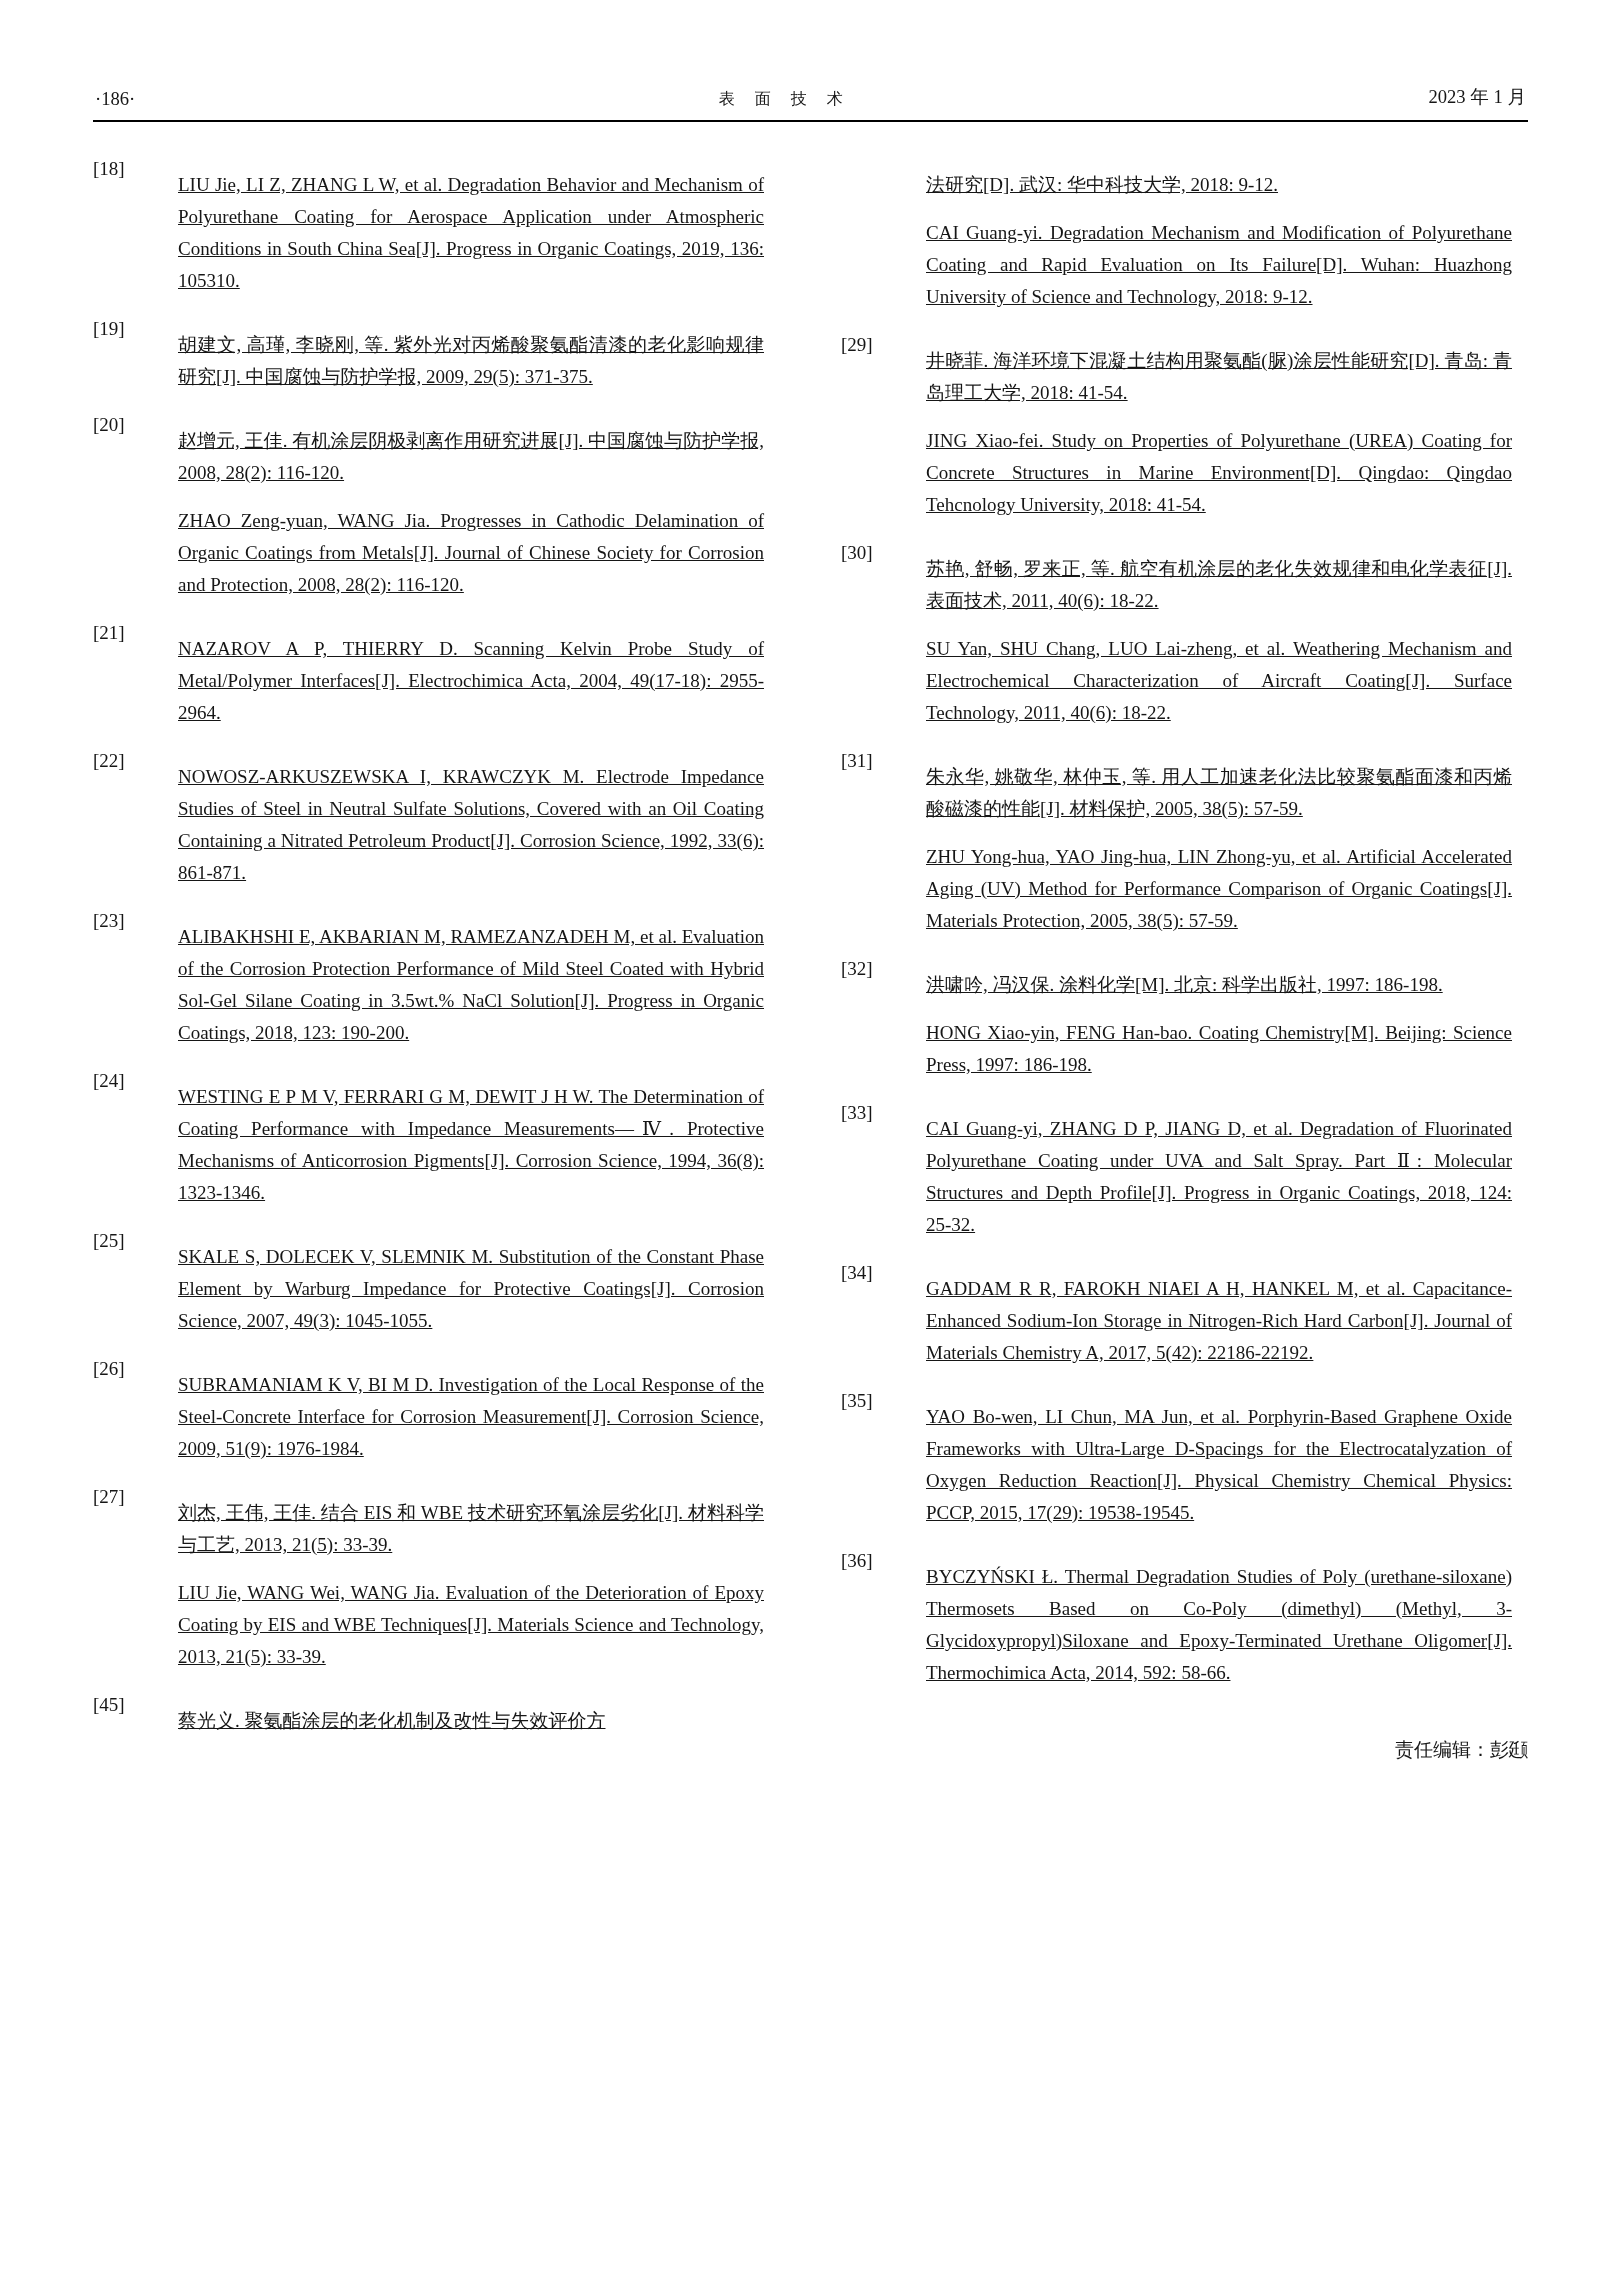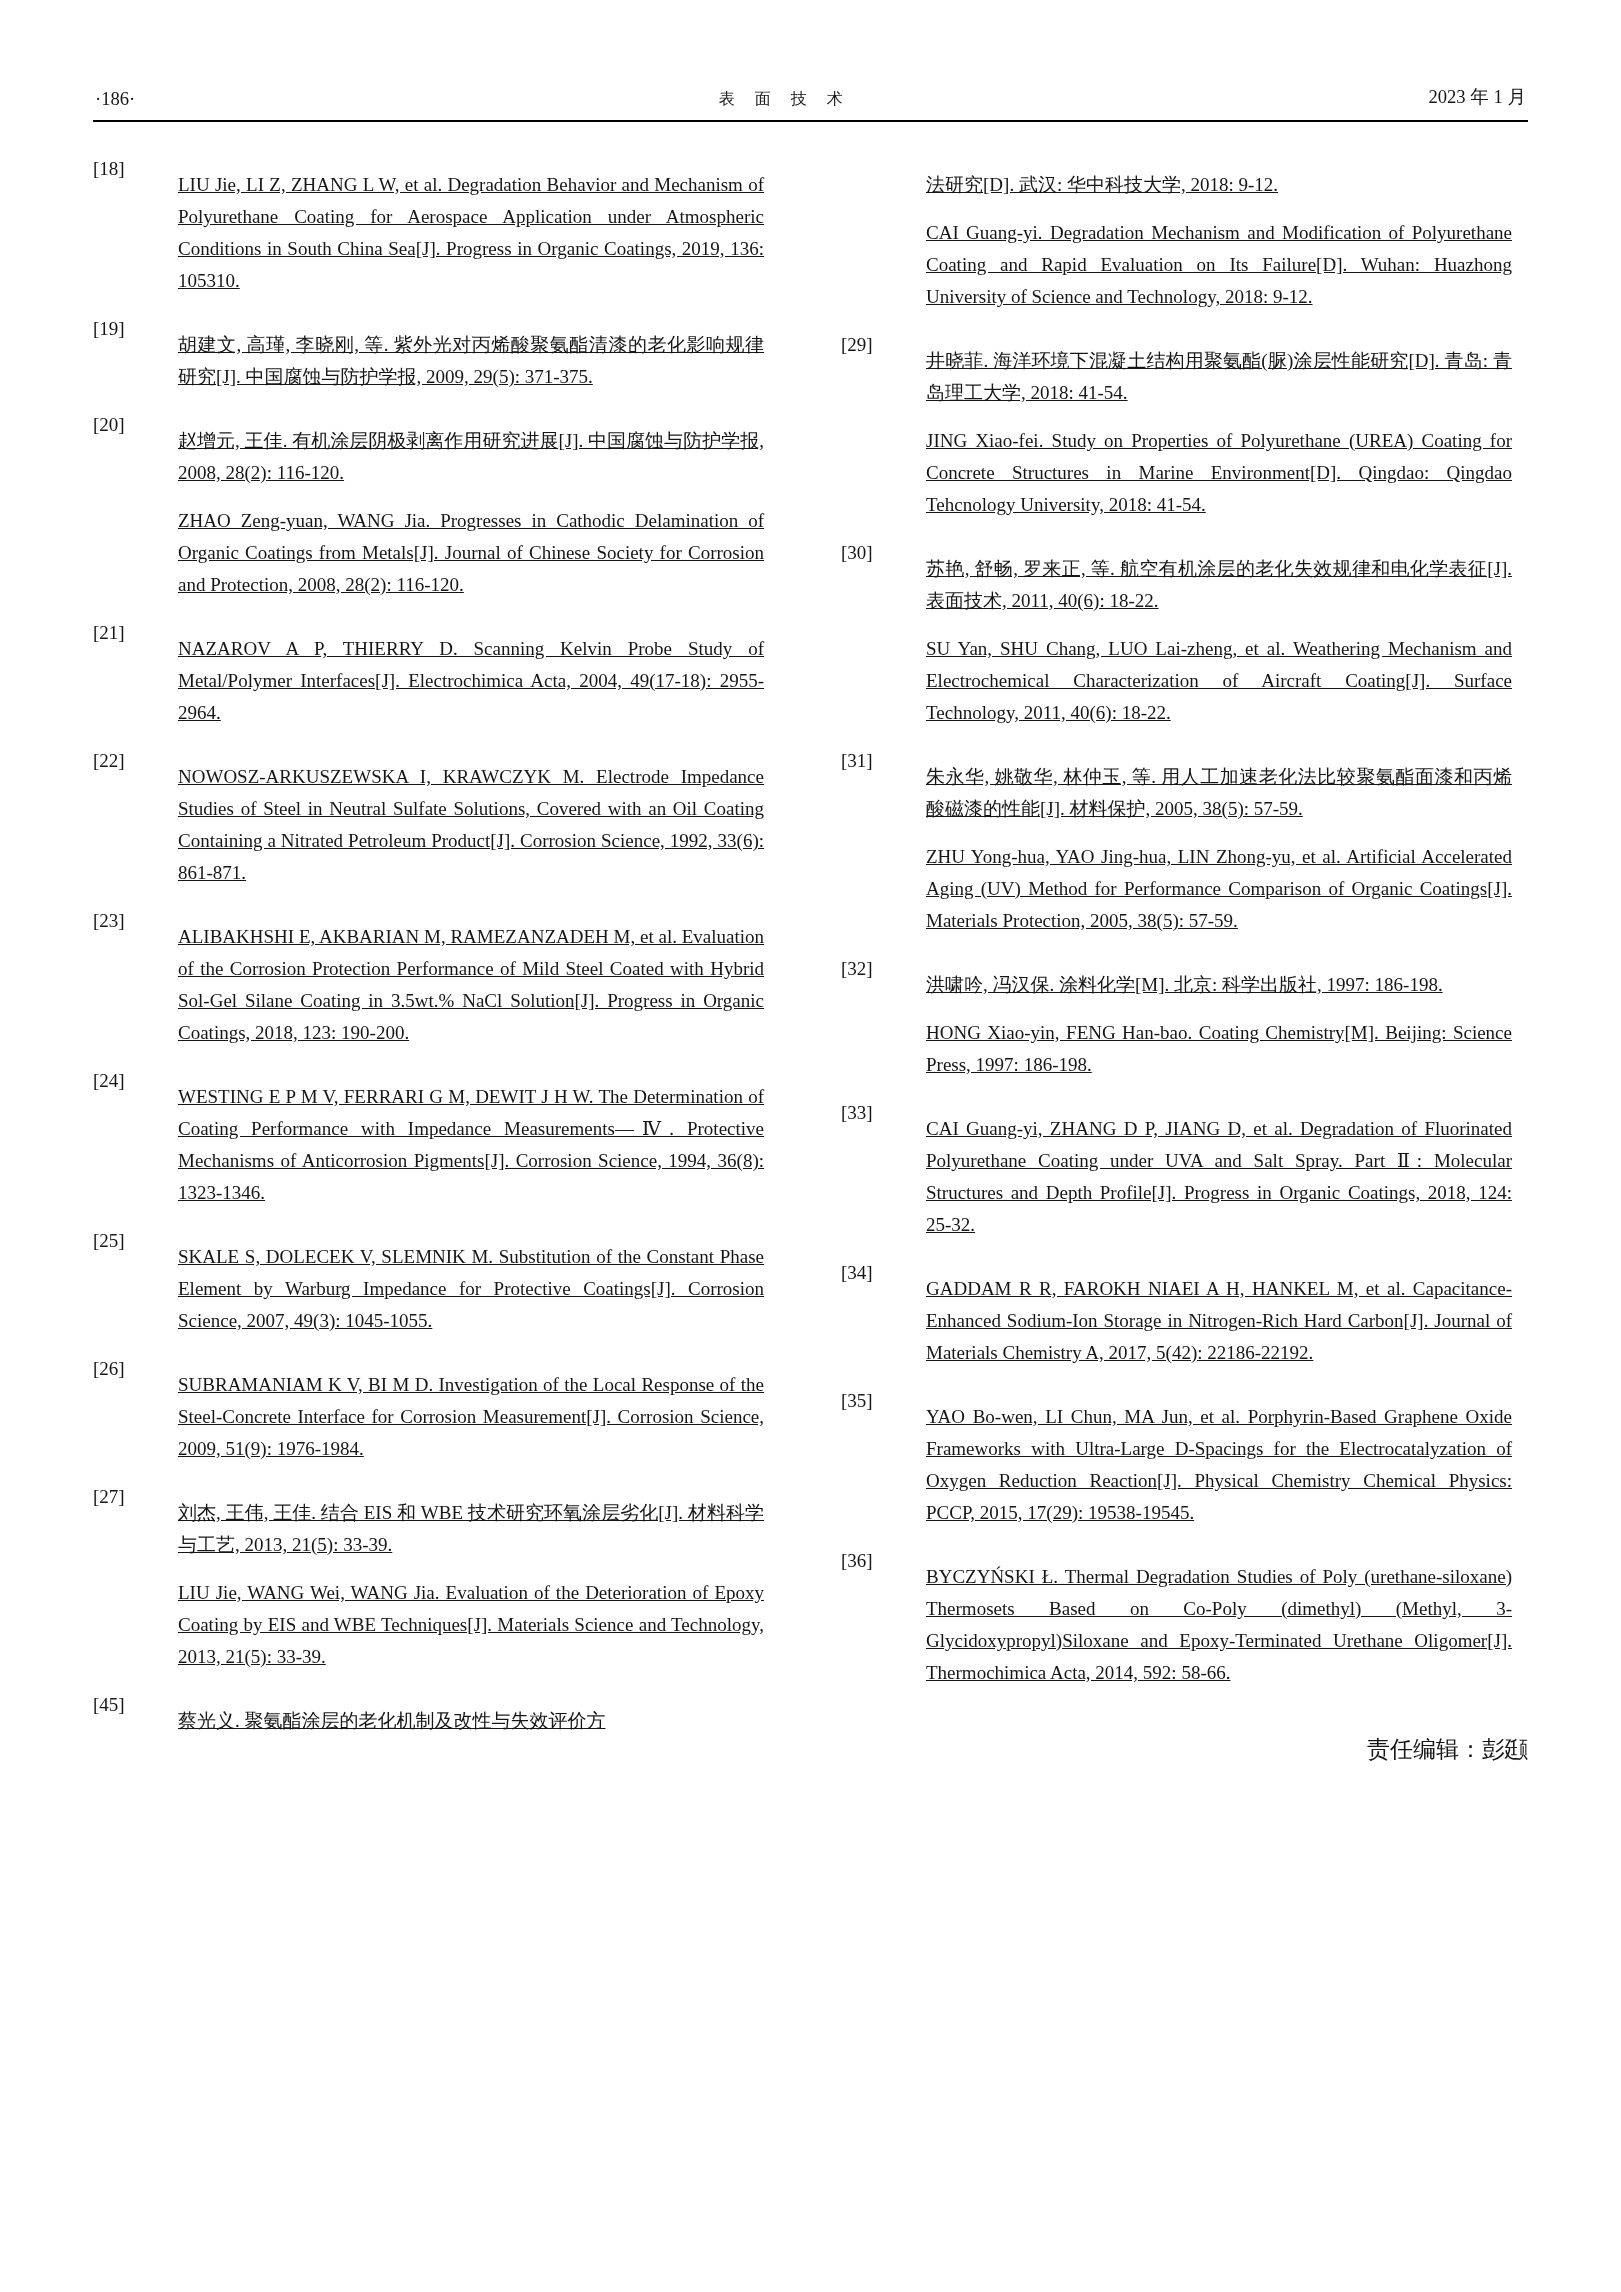--- a/index.html
+++ b/index.html
@@ -60,21 +60,21 @@
     flex: 1;
     min-width: 0;
   }
   .ref-body p {
     margin: 16px;
     text-align: justify;
     text-justify: inter-word;
     text-decoration: underline;
   }
   .editor-note {
-    font-size: 23px;
+    font-size: 19px;
     line-height: 32px;
     text-align: right;
     margin-top: 29px;
   }
 </style>
 </head>
 <body>
 
 <div class="page">
 

